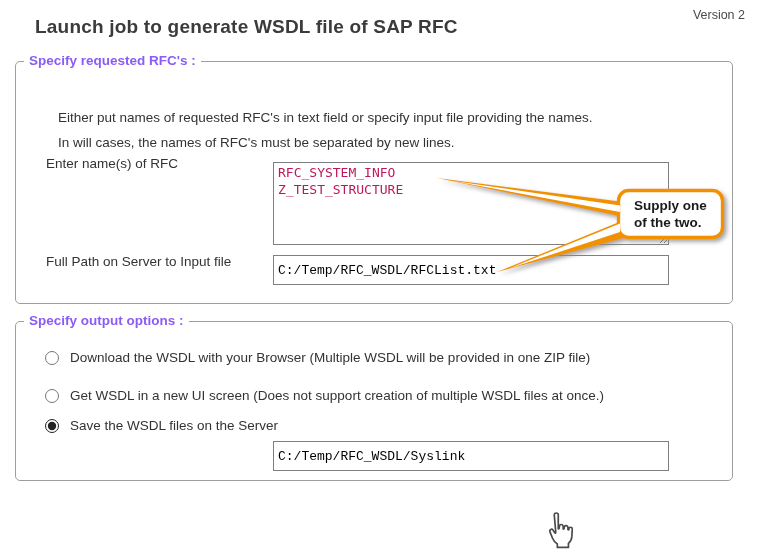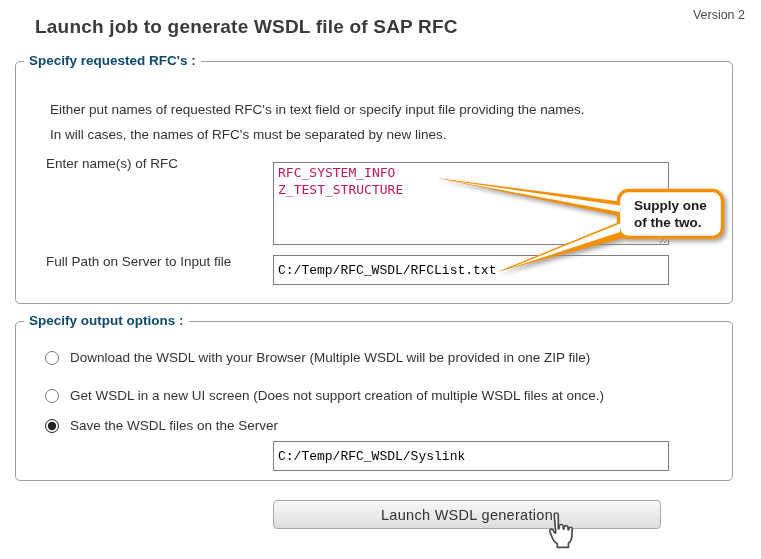--- a/index.html
+++ b/index.html
@@ -13,25 +13,25 @@
   }
   .title {
     position:absolute; left:35px; top:16px; margin:0;
     font-size:19px; font-weight:bold; color:#3b3b3b; letter-spacing:.2px;
   }
   .group {
     position:absolute; border:1px solid #9e9e9e; border-radius:5px; background:transparent;
   }
   .group-legend {
     position:absolute; top:-9px; left:8px; background:#fff; padding:0 5px;
-    font-size:13.5px; font-weight:bold; color:#0c4a6e; white-space:nowrap;
+    font-size:13.5px; font-weight:bold; color:#8b5cf6; white-space:nowrap;
   }
   .g1 { left:15px; top:61px;  width:716px; height:241px; }
   .g2 { left:15px; top:321px; width:716px; height:158px; }
-  .instr { position:absolute; left:30px; margin:4px; font-size:13.5px; color:#333; white-space:nowrap; }
+  .instr { position:absolute; left:30px; margin:12px; font-size:13.5px; color:#333; white-space:nowrap; }
   .i1 { top:36px; }
   .i2 { top:61px; }
   .lbl { position:absolute; left:30px; font-size:13.5px; color:#333; white-space:nowrap; }
   .lbl-rfc    { top:94px;  }
   .lbl-file   { top:192px; }
   .lbl-target { top:121px; }
   .ta {
     position:absolute; left:257px; top:100px; width:396px; height:83px;
     box-sizing:border-box; border:1px solid #7f7f7f; border-radius:0;
     font-family:"DejaVu Sans Mono", monospace; font-size:13px; line-height:17px;
@@ -96,21 +96,20 @@
       <label for="opt1">Get WSDL in a new UI screen (Does not support creation of multiple WSDL files at once.)</label>
     </div>
     <div class="opt opt3">
       <input type="radio" name="output" id="opt2" checked="" style="">
       <label for="opt2">Save the WSDL files on the Server</label>
     </div>
 
     <input type="text" class="txt txt-target" value="C:/Temp/RFC_WSDL/Syslink" style="">
   </div>
 
-  <button class="launch">Launch WSDL generation</button>
 
   <svg class="callout-svg" viewBox="425 165 310 130">
     <defs>
       <filter id="ds" x="-25%" y="-25%" width="150%" height="150%">
         <feDropShadow dx="2.6" dy="2.6" stdDeviation="2.1" flood-color="#8c8c8c" flood-opacity="0.8"></feDropShadow>
       </filter>
     </defs>
     <g filter="url(#ds)">
       <polygon class="arr" points="437,178 624,202 624,217"></polygon>
       <polygon class="arr" points="497,272 624,220 624,238"></polygon>

